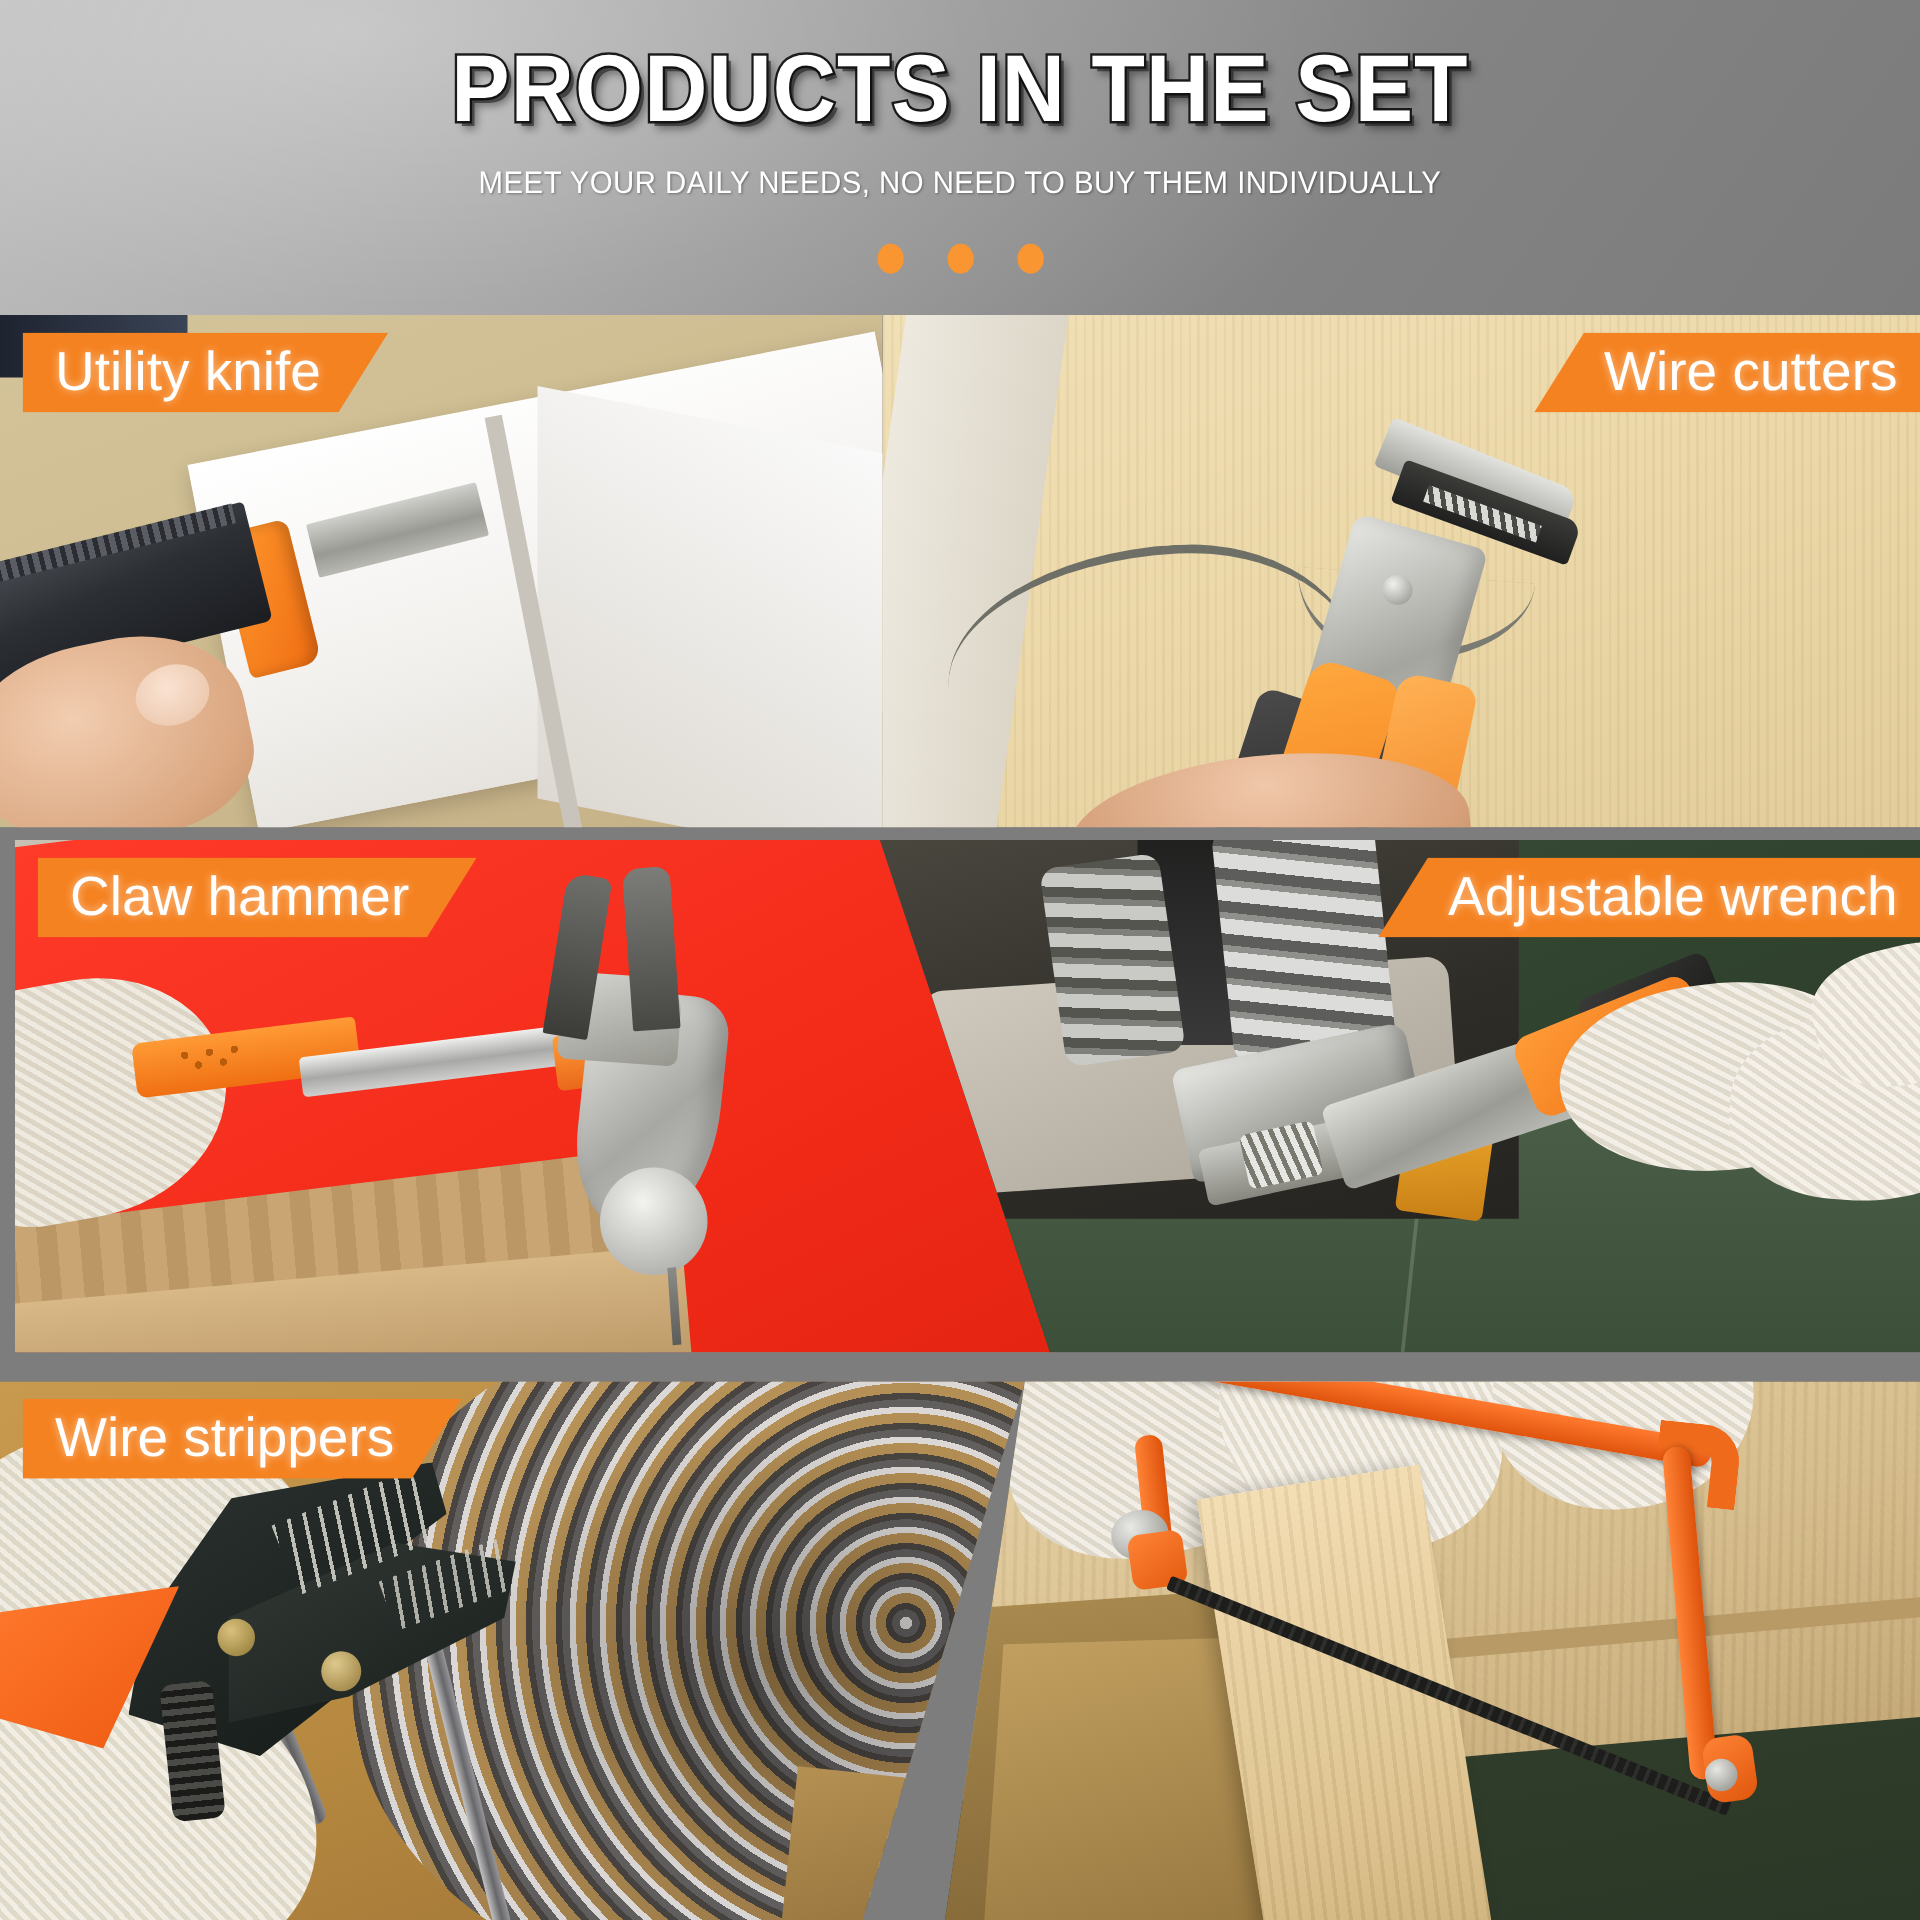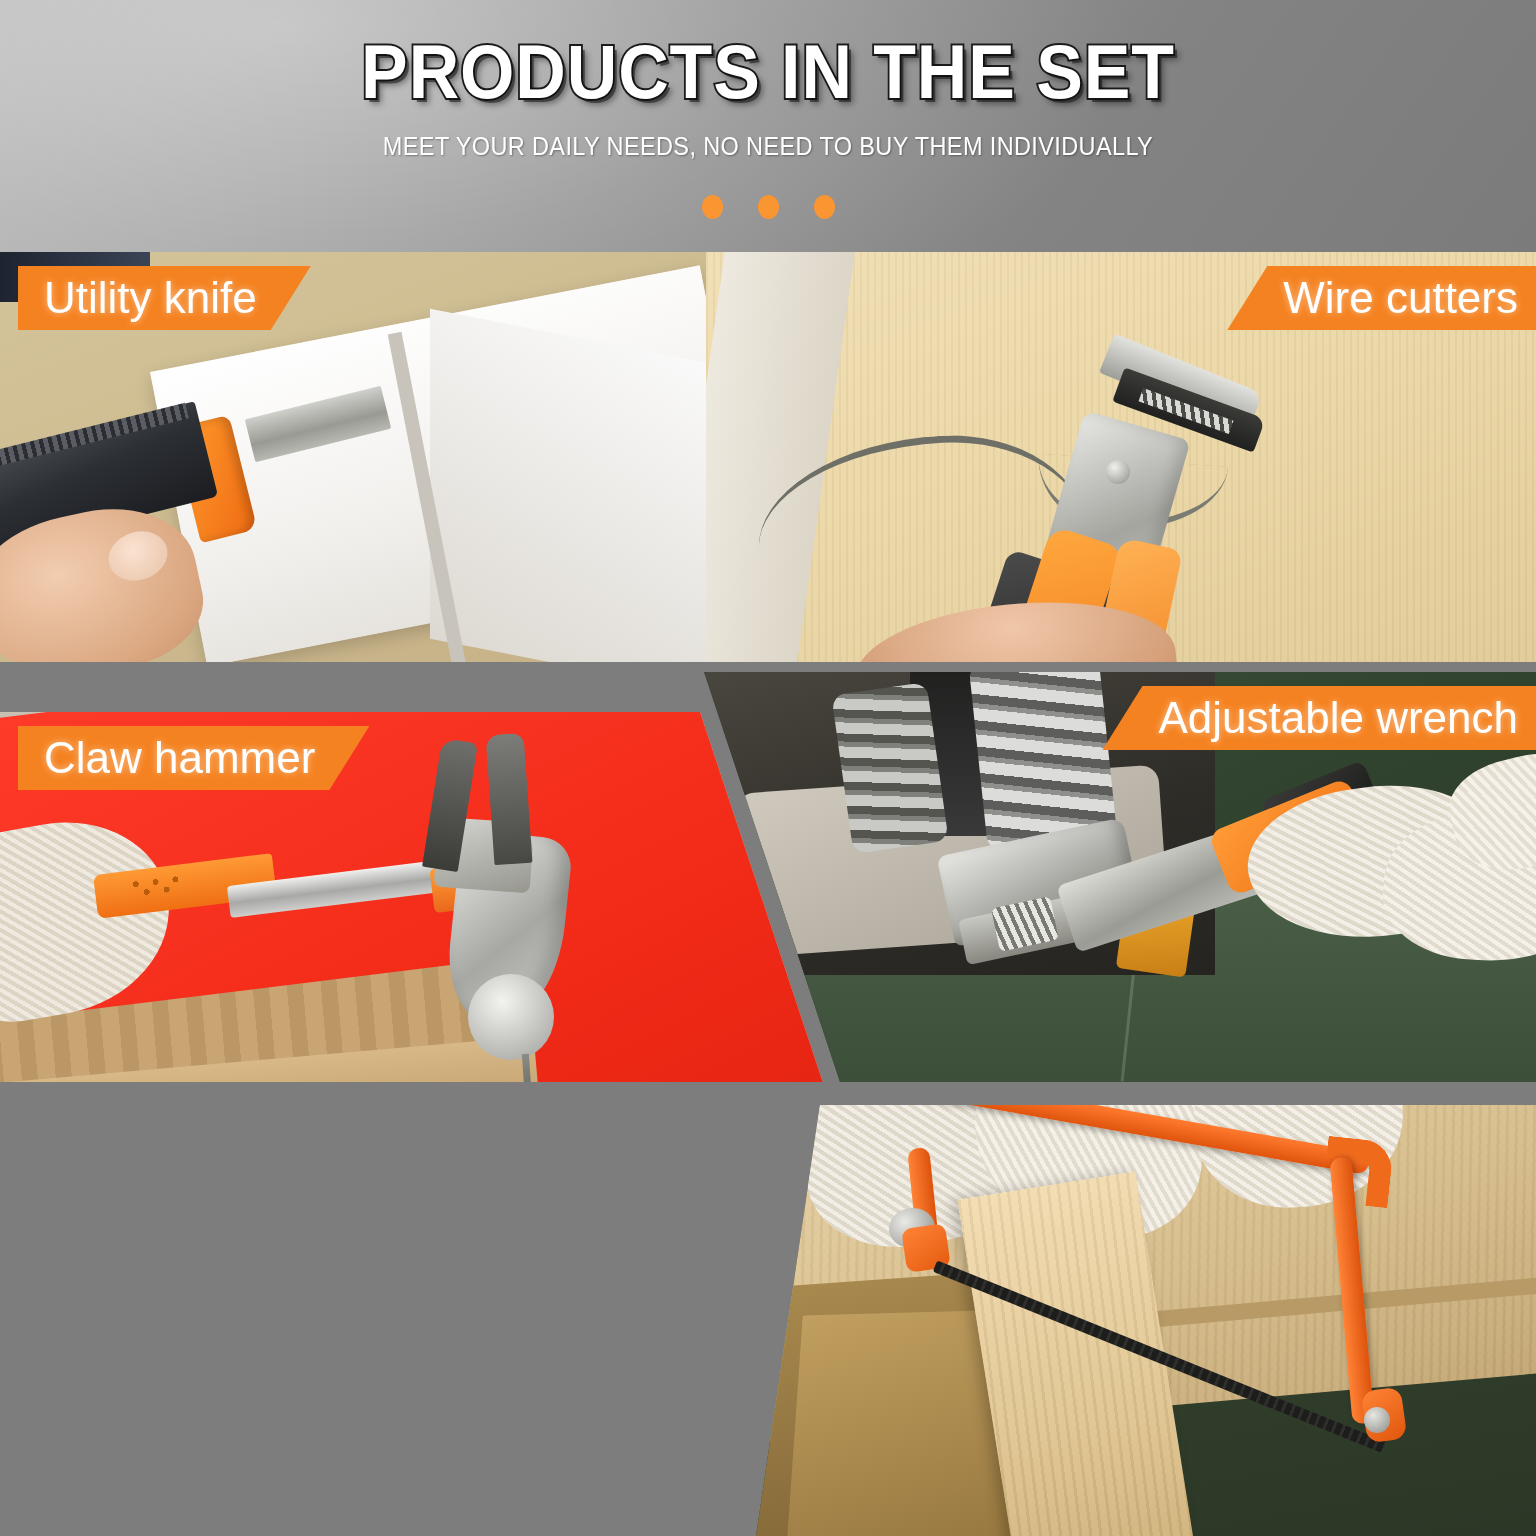--- a/index.html
+++ b/index.html
@@ -423,21 +423,21 @@
       </div>
       <div class="tag right">
         <span>Wire cutters</span>
       </div>
     </div>
 
   </div>
 
   <div class="row" id="row2">
 
-    <div class="pane" id="p3" style="left:0; width:840px; clip-path:polygon(0 0, 700px 0, 836px 100%, 0 100%);margin-top:40px;">
+    <div class="pane" id="p3" style="left:12px; width:840px; clip-path:polygon(0 0, 700px 0, 836px 100%, 0 100%);">
       <div class="photo">
         <div class="bg"></div>
           <div class="red"></div>
         <div class="plank"></div>
           <div class="plank2"></div>
         <div class="glove"></div>
           <div class="handleO"></div>
           <div class="dots"></div>
         <div class="shaft"></div>
           <div class="collar"></div>
@@ -476,20 +476,43 @@
       </div>
       <div class="tag right flush-right">
         <span>Adjustable wrench</span>
       </div>
     </div>
 
   </div>
 
   <div class="row" id="row3">
 
+    <div class="pane" id="p5" style="left:0; width:830px; clip-path:polygon(0 0, 820px 0, 690px 100%, 0 100%);">
+      <div class="photo">
+        <div class="bg"></div>
+          <div class="coil"></div>
+          <div class="coilshade"></div>
+        <div class="cardboard"></div>
+        <div class="wire1"></div>
+          <div class="wire2"></div>
+        <div class="glove1"></div>
+          <div class="glove2"></div>
+        <div class="tool"></div>
+          <div class="tool2"></div>
+        <div class="scale"></div>
+          <div class="scale2"></div>
+        <div class="rivet1"></div>
+          <div class="rivet2"></div>
+        <div class="spring"></div>
+          <div class="orange"></div>
+      </div>
+      <div class="tag left">
+        <span>Wire strippers</span>
+      </div>
+    </div>
 
     <div class="pane" id="p6" style="left:756px; width:780px; clip-path:polygon(64px 0, 100% 0, 100% 100%, 0 100%);">
       <div class="photo">
         <div class="bg"></div>
           <div class="table"></div>
           <div class="tableEdge"></div>
         <div class="cavity"></div>
           <div class="cavity2"></div>
         <div class="darkstrip"></div>
         <div class="glove1"></div>

